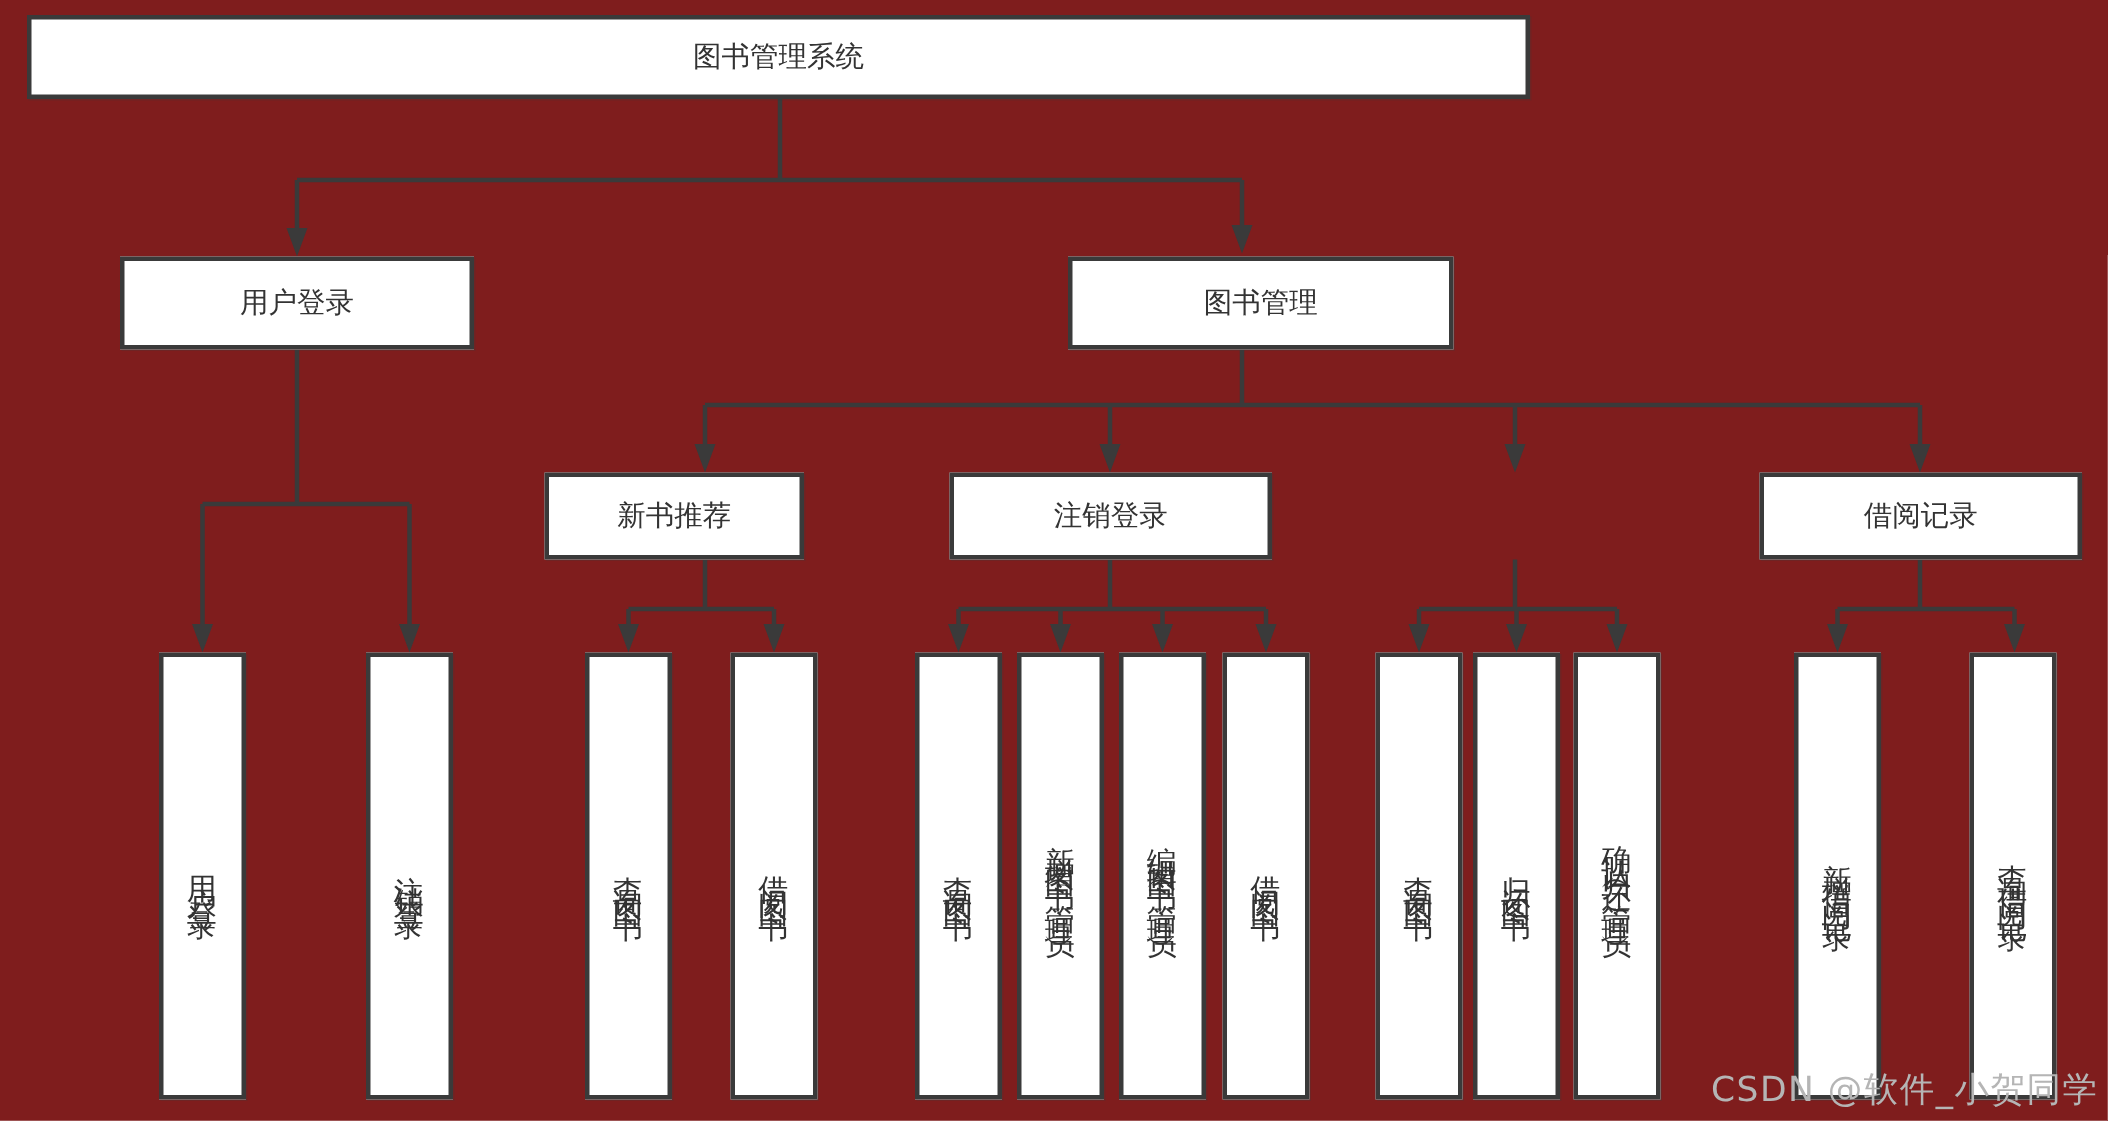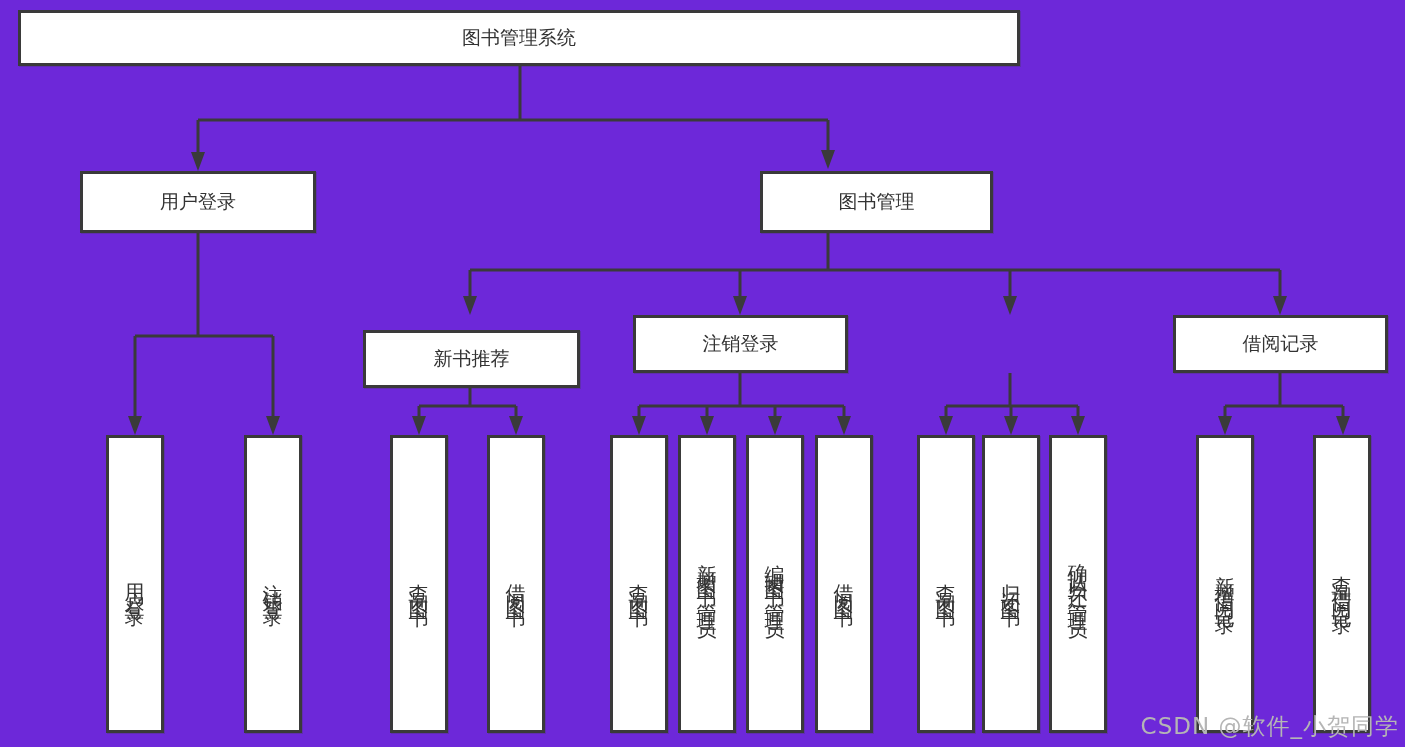--- a/index.html
+++ b/index.html
@@ -10,21 +10,21 @@
   html, body { margin: 0; padding: 0; }
   body {
     width: 1405px; height: 747px;
     background: #ffffff;
     font-family: "DejaVu Sans", "Liberation Sans", sans-serif;
     overflow: hidden;
   }
   .canvas {
     position: relative;
     width: 1405px; height: 747px;
-    background: #6d28d9;
+    background: #7f1d1d;
   }
   .connectors {
     position: absolute; left: 0; top: 0;
     width: 1405px; height: 747px;
     color: var(--line);
   }
   .node {
     position: absolute;
     box-sizing: border-box;
     border: 3px solid var(--line);
@@ -78,25 +78,25 @@
       M1225 435 l-7 -19 h14 z M1343 435 l-7 -19 h14 z"></path>
   </svg>
 
   <div class="node h" style="left:18px; top:10px; width:1002px; height:56px;">
     <span>图书管理系统</span>
   </div>
 
   <div class="node h" style="left:80px; top:171px; width:236px; height:62px;">
     <span>用户登录</span>
   </div>
-  <div class="node h" style="left:712px; top:171px; width:233px; height:62px;margin-left:48px;">
+  <div class="node h" style="left:712px; top:171px; width:257px; height:62px;">
     <span>图书管理</span>
   </div>
 
-  <div class="node h" style="left:363px; top:315px; width:217px; height:58px;margin-top:15px;">
+  <div class="node h" style="left:363px; top:315px; width:173px; height:58px;">
     <span>新书推荐</span>
   </div>
   <div class="node h" style="left:633px; top:315px; width:215px; height:58px;">
     <span>注销登录</span>
   </div>
   <div class="node h" style="left:1173px; top:315px; width:215px; height:58px;">
     <span>借阅记录</span>
   </div>
 
   <div class="node v" style="left:106px; top:435px; width:58px; height:298px;">

